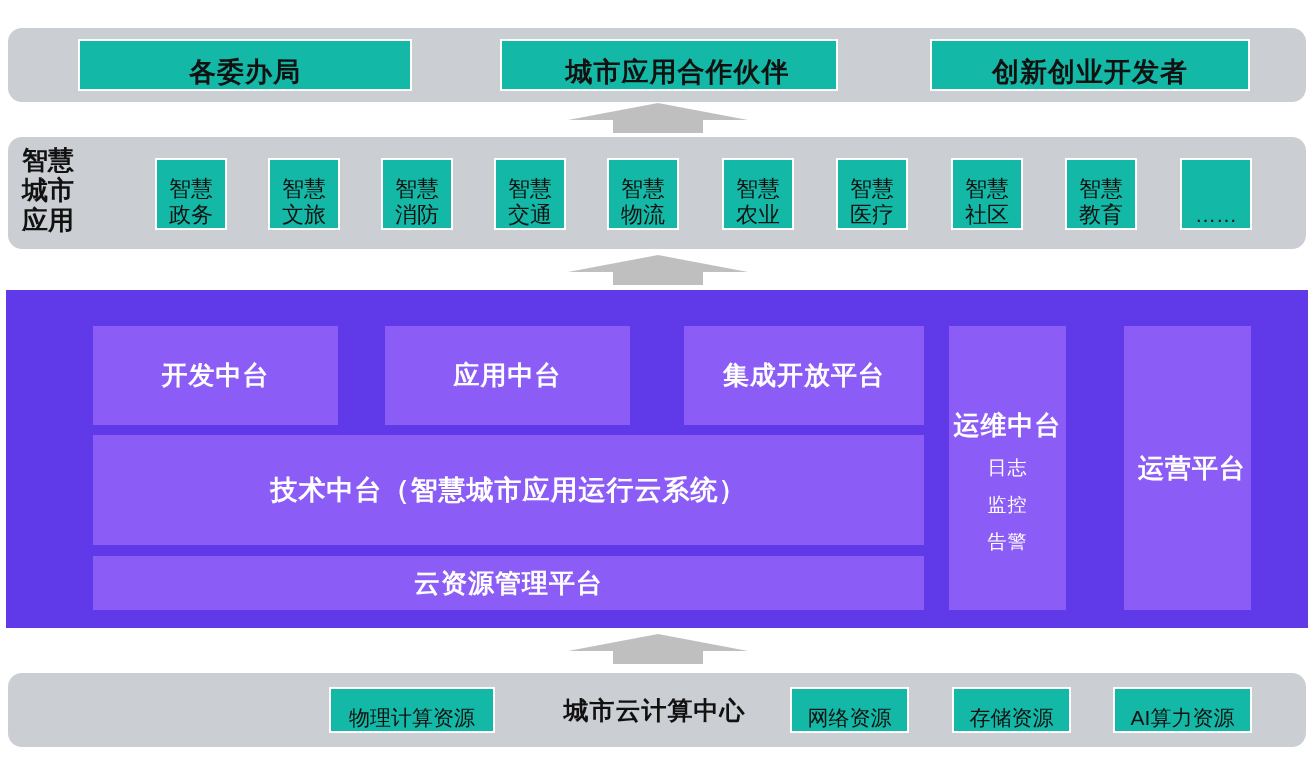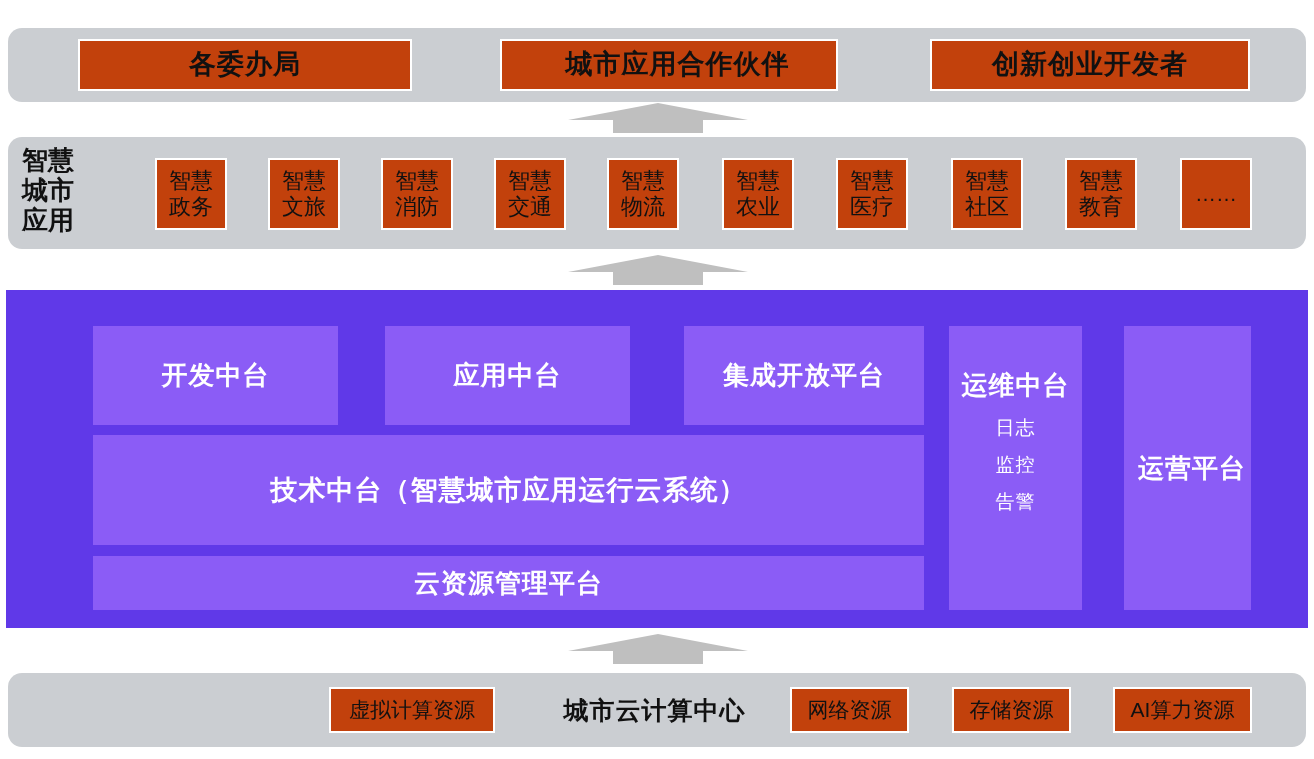--- a/index.html
+++ b/index.html
@@ -19,23 +19,23 @@
     background:#cbced2;
     border-radius:14px;
     box-sizing:border-box;
   }
 
   
   .chip{
     position:absolute;
     box-sizing:border-box;
     border:2px solid #ffffff;
-    background:#c2410c;
-    display:flex;
-    align-items:center;
+    background:#14b8a6;
+    display:flex;
+    align-items:flex-end;
     justify-content:center;
     text-align:center;
     color:#111111;
     line-height:1.18;
     white-space:pre-line;
   }
 
   .chip-top{
     font-size:27px;
     font-weight:bold;
@@ -215,21 +215,21 @@
   </div>
 
   <div class="gbox" style="left:93px;top:435px;width:831px;height:110px;">
     <span class="gbox-label big">技术中台（智慧城市应用运行云系统）</span>
   </div>
 
   <div class="gbox" style="left:93px;top:556px;width:831px;height:54px;">
     <span class="gbox-label">云资源管理平台</span>
   </div>
 
-  <div class="gbox" style="left:949px;top:326px;width:133px;height:284px;justify-content:flex-start;padding-top:42px;">
+  <div class="gbox" style="left:949px;top:326px;width:117px;height:284px;justify-content:flex-start;padding-top:82px;">
     <span class="gbox-label">运维中台</span>
     <div class="sub-list">
       <span class="sub-item">日志</span>
       <span class="sub-item">监控</span>
       <span class="sub-item">告警</span>
     </div>
   </div>
 
   <div class="gbox" style="left:1124px;top:326px;width:127px;height:284px;padding-left:9px;">
     <span class="gbox-label">运营平台</span>
@@ -237,21 +237,21 @@
 
   <div class="arrow" style="left:568px;top:634px;width:180px;height:30px;">
     <svg width="180" height="30" viewBox="0 0 180 30">
       <polygon points="90,0 180,17 135,17 135,30 45,30 45,17 0,17" fill="#bfbfbf"></polygon>
     </svg>
   </div>
 
   <div class="band" style="left:8px;top:673px;width:1298px;height:74px;"></div>
 
   <div class="chip chip-res" style="left:329px;top:687px;width:166px;height:46px;">
-    <span>虚拟计算资源</span>
+    <span>物理计算资源</span>
   </div>
 
   <div class="plain-label" style="left:545px;top:687px;width:219px;height:46px;">城市云计算中心</div>
 
   <div class="chip chip-res" style="left:790px;top:687px;width:119px;height:46px;">
     <span>网络资源</span>
   </div>
   <div class="chip chip-res" style="left:952px;top:687px;width:119px;height:46px;">
     <span>存储资源</span>
   </div>

